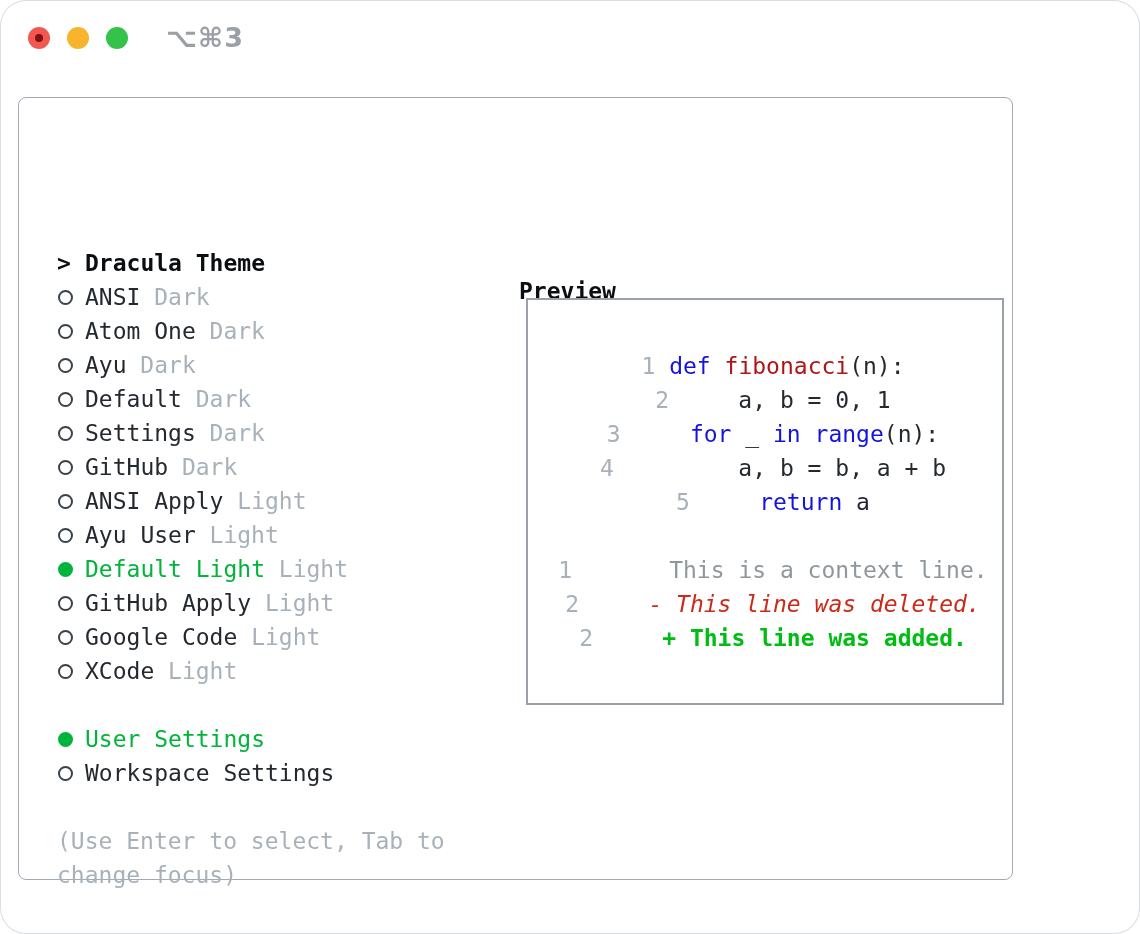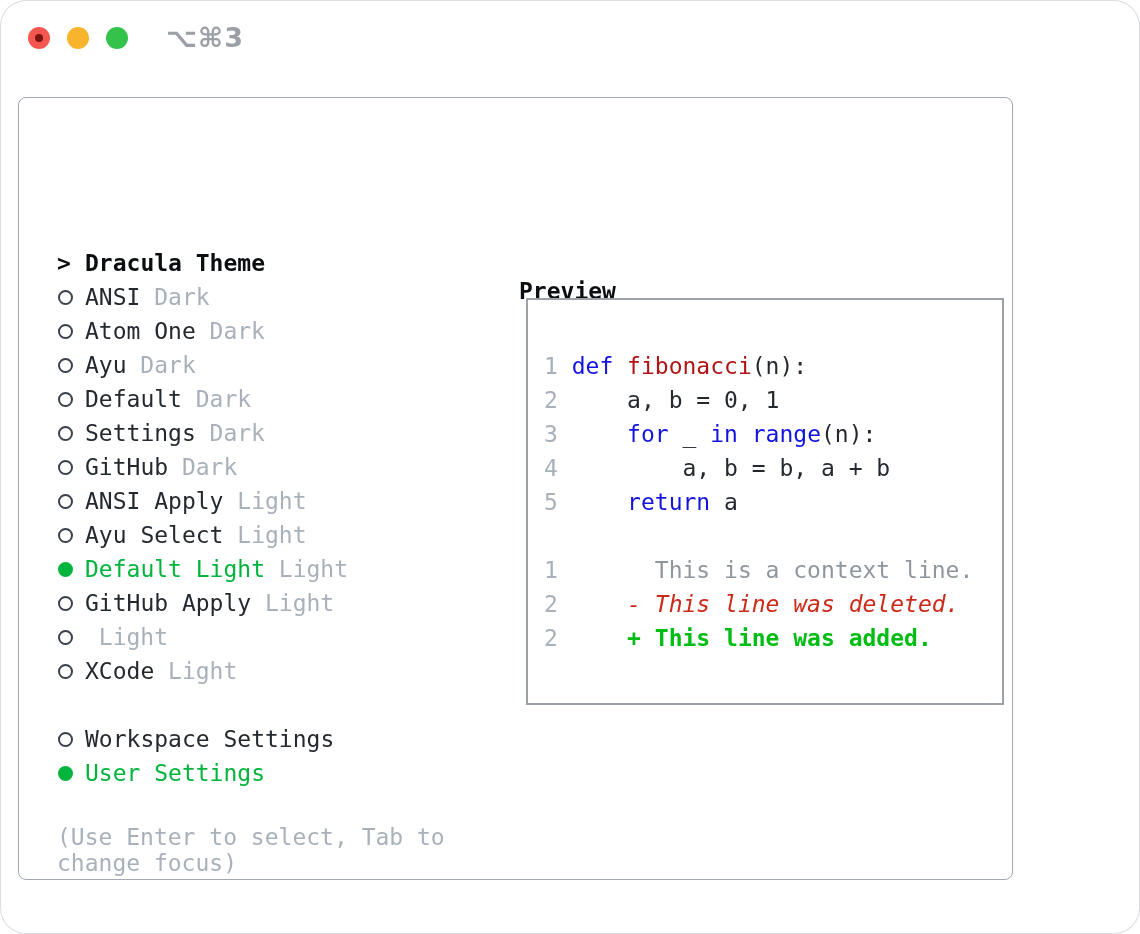--- a/index.html
+++ b/index.html
@@ -38,30 +38,30 @@
   .row.blank{height:34px;}
   .marker{width:28px;flex:0 0 28px;position:relative;}
   .cursor{font-weight:bold;color:#0b0e11;}
   .dot-o{position:absolute;left:1px;top:10px;width:15px;height:15px;box-sizing:border-box;
          border:2px solid #39414a;border-radius:50%;}
   .dot-o.sel{border:0;background:var(--accent-green);}
   .hdr{font-weight:bold;color:#0b0e11;}
   .name{color:var(--text-dark);}
   .name.sel{color:var(--accent-green);}
   .variant{color:var(--muted-gray);margin-left:0.6em;}
-  .help{width:430px;color:var(--muted-gray);line-height:26px;margin-top:0;}
+  .help{width:430px;color:var(--muted-gray);line-height:34px;margin-top:0;}
   
   .preview-header{position:absolute;left:500px;top:156px;font-size:23px;line-height:34px;
                   font-weight:bold;color:#0b0e11;margin-top:20px;}
   .preview-box{
     position:absolute;left:507px;top:200px;width:478px;height:407px;
     border:2px solid #9aa1a9;box-sizing:border-box;background:#fff;
   }
   pre.codeview{margin:0;padding:49px 0 0 16px;font-family:inherit;
-               font-size:23px;line-height:34px;}
+               font-size:23px;line-height:34px;text-align:center;}
   .code-line{height:34px;white-space:pre;}
   .num{color:var(--muted-gray);}
   .kw{color:var(--keyword-blue);}
   .fn{color:var(--function-red);}
   .plain{color:var(--text-dark);}
   .ctx{color:var(--context-gray);}
   .del{color:var(--diff-del-red);font-style:italic;}
   .add{color:var(--diff-add-green);font-weight:bold;}
 </style>
 </head>
@@ -85,33 +85,33 @@
       </div>
 
       <div id="theme-rows">
           <div class="row"><span class="marker"><span class="dot-o"></span></span><span class="name">ANSI</span><span class="variant">Dark</span></div>
           <div class="row"><span class="marker"><span class="dot-o"></span></span><span class="name">Atom One</span><span class="variant">Dark</span></div>
           <div class="row"><span class="marker"><span class="dot-o"></span></span><span class="name">Ayu</span><span class="variant">Dark</span></div>
           <div class="row"><span class="marker"><span class="dot-o"></span></span><span class="name">Default</span><span class="variant">Dark</span></div>
           <div class="row"><span class="marker"><span class="dot-o"></span></span><span class="name">Settings</span><span class="variant">Dark</span></div>
           <div class="row"><span class="marker"><span class="dot-o"></span></span><span class="name">GitHub</span><span class="variant">Dark</span></div>
           <div class="row"><span class="marker"><span class="dot-o"></span></span><span class="name">ANSI Apply</span><span class="variant">Light</span></div>
-          <div class="row"><span class="marker"><span class="dot-o"></span></span><span class="name">Ayu Select</span><span class="variant">Light</span></div>
+          <div class="row"><span class="marker"><span class="dot-o"></span></span><span class="name">Ayu User</span><span class="variant">Light</span></div>
           <div class="row"><span class="marker"><span class="dot-o sel"></span></span><span class="name sel">Default Light</span><span class="variant">Light</span></div>
           <div class="row"><span class="marker"><span class="dot-o"></span></span><span class="name">GitHub Apply</span><span class="variant">Light</span></div>
-          <div class="row"><span class="marker"><span class="dot-o"></span></span><span class="variant">Light</span></div>
+          <div class="row"><span class="marker"><span class="dot-o"></span></span><span class="name">Google Code</span><span class="variant">Light</span></div>
           <div class="row"><span class="marker"><span class="dot-o"></span></span><span class="name">XCode</span><span class="variant">Light</span></div>
         </div>
 
       <div class="row blank"></div>
 
 
       <div id="apply-rows">
+          <div class="row"><span class="marker"><span class="dot-o sel"></span></span><span class="name sel">User Settings</span></div>
           <div class="row"><span class="marker"><span class="dot-o"></span></span><span class="name">Workspace Settings</span></div>
-          <div class="row"><span class="marker"><span class="dot-o sel"></span></span><span class="name sel">User Settings</span></div>
         </div>
 
       <div class="row blank"></div>
 
       <div class="help">(Use Enter to select, Tab to change focus)</div>
     </div>
 
     <div class="preview-header">Preview</div>
 
     <div class="preview-box">

